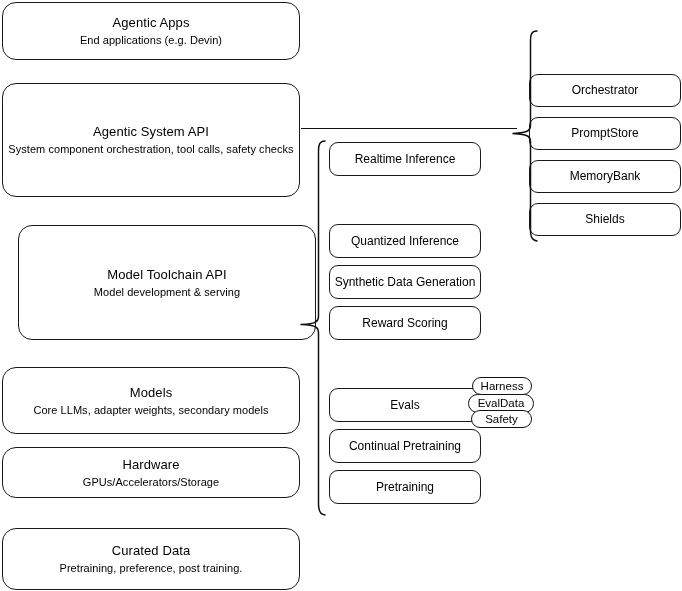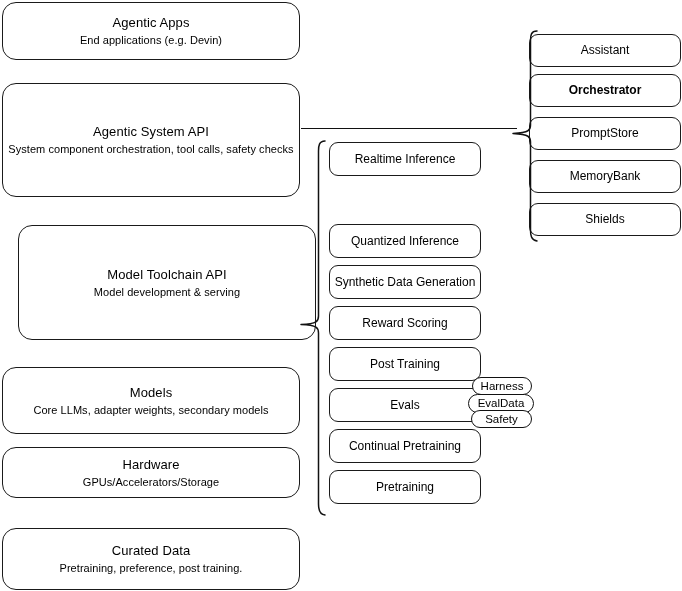--- a/index.html
+++ b/index.html
@@ -171,47 +171,41 @@
   </div>
   <div class="box mid-box" style="top:224px;">
     <div class="mid-label">Quantized Inference</div>
   </div>
   <div class="box mid-box" style="top:265px;">
     <div class="mid-label">Synthetic Data Generation</div>
   </div>
   <div class="box mid-box" style="top:306px;">
     <div class="mid-label">Reward Scoring</div>
   </div>
-  <div class="box mid-box" style="top:347px;">
-    <div class="mid-label">Post Training</div>
-  </div>
   <div class="box mid-box" style="top:388px;">
     <div class="mid-label">Evals</div>
   </div>
   <div class="box mid-box" style="top:429px;">
     <div class="mid-label">Continual Pretraining</div>
   </div>
   <div class="box mid-box" style="top:470px;">
     <div class="mid-label">Pretraining</div>
   </div>
 
   <div class="pill" style="left:472px;top:377px;width:60px;height:18px;">
     <span>Harness</span>
   </div>
   <div class="pill" style="left:468px;top:394px;width:66px;height:19px;">
     <span>EvalData</span>
   </div>
   <div class="pill" style="left:471px;top:410px;width:61px;height:18px;">
     <span>Safety</span>
   </div>
 
-  <div class="box right-box" style="top:34px;">
-    <div class="right-label">Assistant</div>
-  </div>
-  <div class="box right-box" style="top:74px;font-weight:bold;">
+  <div class="box right-box" style="top:74px;">
     <div class="right-label">Orchestrator</div>
   </div>
   <div class="box right-box" style="top:117px;">
     <div class="right-label">PromptStore</div>
   </div>
   <div class="box right-box" style="top:160px;">
     <div class="right-label">MemoryBank</div>
   </div>
   <div class="box right-box" style="top:203px;">
     <div class="right-label">Shields</div>

